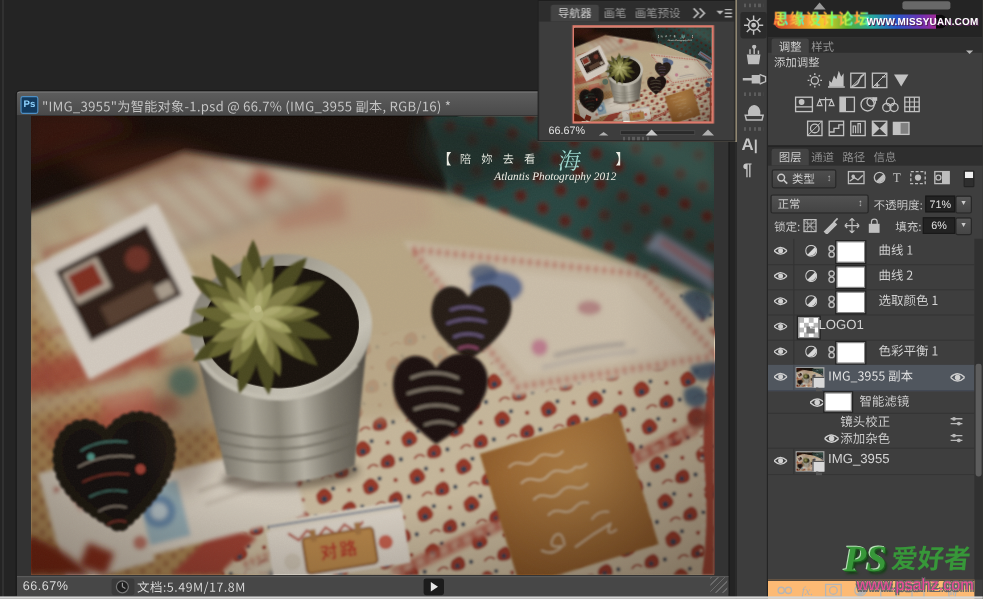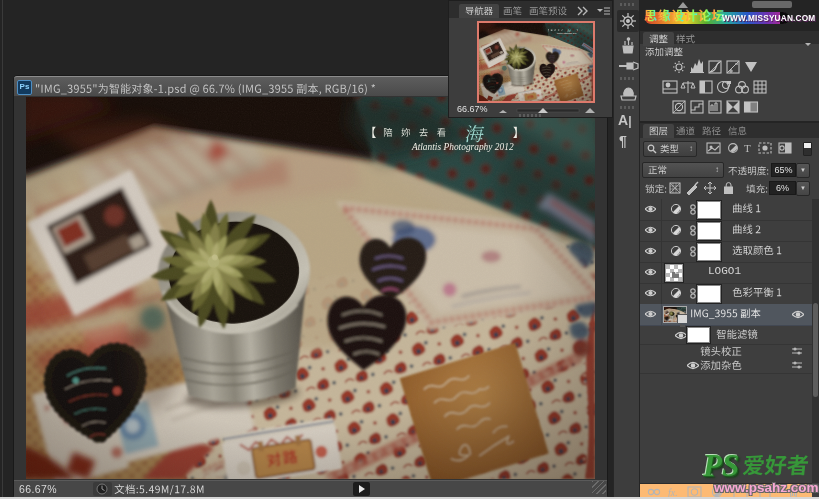--- a/index.html
+++ b/index.html
@@ -830,21 +830,21 @@
         <svg width="41" height="12" viewBox="0 -8.36 40.64 11.88" style="overflow:visible;display:block;">
           <g fill="#cccccc">
             <path transform="translate(0.0,0) scale(0.009500,-0.009500)" d="M559 478C678 398 828 280 899 203L960 261C885 338 733 450 615 526ZM69 770V693H514C415 522 243 353 44 255C60 238 83 208 95 189C234 262 358 365 459 481V-78H540V584C566 619 589 656 610 693H931V770Z"></path>
             <path transform="translate(9.5,0) scale(0.009500,-0.009500)" d="M61 765C119 716 187 646 216 597L278 644C246 692 177 760 118 806ZM854 824C736 797 518 780 338 773C345 758 353 734 355 719C430 721 512 725 593 732V655H313V596H547C480 526 377 462 283 431C298 418 318 393 329 377C421 413 523 483 593 561V427H665V564C732 487 831 417 923 381C934 398 954 423 969 436C874 465 773 528 709 596H952V655H665V738C754 747 837 759 903 773ZM392 403V344H508C490 237 446 158 309 115C324 102 343 76 350 60C506 113 558 210 579 344H699C691 312 683 280 674 255H844C835 180 826 147 813 135C805 128 797 127 780 127C763 127 716 128 668 132C678 115 685 91 686 74C736 70 784 70 808 72C835 73 854 78 870 94C892 115 904 166 916 283C917 293 918 311 918 311H756L777 403ZM251 456H56V386H179V83C136 63 90 27 45 -15L95 -80C152 -18 206 34 243 34C265 34 296 5 335 -19C401 -58 484 -68 600 -68C698 -68 867 -63 945 -58C946 -36 958 1 966 20C867 10 715 3 601 3C495 3 411 9 349 46C301 74 278 98 251 100Z"></path>
             <path transform="translate(19.0,0) scale(0.009500,-0.009500)" d="M338 451V252H151V451ZM338 519H151V710H338ZM80 779V88H151V182H408V779ZM854 727V554H574V727ZM501 797V441C501 285 484 94 314 -35C330 -46 358 -71 369 -87C484 1 535 122 558 241H854V19C854 1 847 -5 829 -5C812 -6 749 -7 684 -4C695 -25 708 -57 711 -78C798 -78 852 -76 885 -64C917 -52 928 -28 928 19V797ZM854 486V309H568C573 354 574 399 574 440V486Z"></path>
             <path transform="translate(28.5,0) scale(0.009500,-0.009500)" d="M386 644V557H225V495H386V329H775V495H937V557H775V644H701V557H458V644ZM701 495V389H458V495ZM757 203C713 151 651 110 579 78C508 111 450 153 408 203ZM239 265V203H369L335 189C376 133 431 86 497 47C403 17 298 -1 192 -10C203 -27 217 -56 222 -74C347 -60 469 -35 576 7C675 -37 792 -65 918 -80C927 -61 946 -31 962 -15C852 -5 749 15 660 46C748 93 821 157 867 243L820 268L807 265ZM473 827C487 801 502 769 513 741H126V468C126 319 119 105 37 -46C56 -52 89 -68 104 -80C188 78 201 309 201 469V670H948V741H598C586 773 566 813 548 845Z"></path>
             <path transform="translate(38.0,0) scale(0.009500,-0.009500)" d="M139 390C175 390 205 418 205 460C205 501 175 530 139 530C102 530 73 501 73 460C73 418 102 390 139 390ZM139 -13C175 -13 205 15 205 56C205 98 175 126 139 126C102 126 73 98 73 56C73 15 102 -13 139 -13Z"></path>
           </g>
         </svg>
       </div>
-    <div class="abs" style="left:131px;top:40px;width:23px;height:12px;background:#222;border:1px solid #191919;color:#e2e2e2;font-size:9px;text-align:center;line-height:12px;">65%</div>
+    <div class="abs" style="left:131px;top:40px;width:23px;height:12px;background:#222;border:1px solid #191919;color:#e2e2e2;font-size:9px;text-align:center;line-height:12px;">71%</div>
     <div class="abs" style="left:156px;top:40px;width:12px;height:13px;background:linear-gradient(#565656,#454545);border:1px solid #272727;border-radius:2px;color:#ccc;font-size:6px;text-align:center;line-height:13px;">▼</div>
 
     <div class="abs" style="left:5px;top:61px;">
         <svg width="22" height="12" viewBox="0 -8.36 21.64 11.88" style="overflow:visible;display:block;">
           <g fill="#cccccc">
             <path transform="translate(0.0,0) scale(0.009500,-0.009500)" d="M640 446V275C640 179 615 52 370 -25C386 -40 408 -66 417 -81C678 10 712 154 712 274V446ZM673 57C756 20 863 -39 915 -79L963 -26C908 14 800 69 719 105ZM441 778C480 724 520 649 537 601L596 632C579 680 538 752 496 805ZM857 802C835 748 794 670 762 623L815 601C848 647 889 718 922 779ZM179 837C148 744 94 654 32 595C45 579 65 542 71 527C106 563 140 608 170 658H415V725H206C221 755 234 787 245 818ZM69 344V275H202V85C202 32 161 -9 142 -25C154 -36 178 -59 187 -73C203 -56 230 -39 411 60C405 75 398 104 395 123L271 58V275H409V344H271V479H393V547H111V479H202V344ZM644 846V572H461V104H530V502H827V106H899V572H714V846Z"></path>
             <path transform="translate(9.5,0) scale(0.009500,-0.009500)" d="M224 378C203 197 148 54 36 -33C54 -44 85 -69 97 -83C164 -25 212 51 247 144C339 -29 489 -64 698 -64H932C935 -42 949 -6 960 12C911 11 739 11 702 11C643 11 588 14 538 23V225H836V295H538V459H795V532H211V459H460V44C378 75 315 134 276 239C286 280 294 324 300 370ZM426 826C443 796 461 758 472 727H82V509H156V656H841V509H918V727H558C548 760 522 810 500 847Z"></path>
             <path transform="translate(19.0,0) scale(0.009500,-0.009500)" d="M139 390C175 390 205 418 205 460C205 501 175 530 139 530C102 530 73 501 73 460C73 418 102 390 139 390ZM139 -13C175 -13 205 15 205 56C205 98 175 126 139 126C102 126 73 98 73 56C73 15 102 -13 139 -13Z"></path>
           </g>
         </svg>
@@ -955,21 +955,21 @@
             <use href="#eyeico"></use>
           </svg>
         </div>
       <div class="abs" style="left:25px;top:2px;width:16px;height:16px;border:1px solid #999;outline:1px solid #222;background:
         conic-gradient(#fff 0 25%, #b8b8b8 0 50%, #fff 0 75%, #b8b8b8 0) 0 0/8px 8px;">
         <svg width="16" height="16" viewBox="0 0 16 16">
             <path d="M6,13 v-6 h3 v2 h4 v4 z" fill="#777"></path>
             <path d="M9,7 l4,2 v-2z" fill="#999"></path>
           </svg>
       </div>
-      <div class="ltext" style="left:68px;font-family:Liberation Mono, monospace;">LOGO1</div>
+      <div class="ltext" style="left:42px;">LOGO1</div>
     </div>
     <div class="lrow" style="top:160px;">
       <div class="eyecol">
           <svg class="eye" width="12" height="9" viewBox="0 0 11 8">
             <use href="#eyeico"></use>
           </svg>
         </div>
       <svg class="abs" style="left:31px;top:5px;" width="10" height="10">
           <use href="#halfico"></use>
         </svg>
@@ -1064,20 +1064,36 @@
               <path transform="translate(0.0,0) scale(0.010500,-0.010500)" d="M407 289C384 213 342 126 280 75L335 34C400 92 441 186 466 266ZM643 254C672 187 701 99 709 40L770 63C760 120 732 207 699 273ZM766 281C823 205 883 100 907 31L970 63C944 132 884 233 825 309ZM533 397V3C533 -9 529 -13 515 -13C502 -13 459 -14 409 -12C418 -33 427 -60 430 -80C497 -80 541 -79 568 -68C595 -57 603 -37 603 2V397ZM85 777C143 748 213 701 246 667L291 728C256 761 186 804 129 831ZM38 506C98 480 170 437 205 405L248 466C212 498 140 537 79 561ZM60 -25 127 -67C171 22 221 139 259 239L199 281C157 173 100 49 60 -25ZM327 783V713H548C537 667 522 622 503 579H281V508H466C416 427 347 357 254 311C268 297 290 270 300 254C414 313 494 403 550 508H676C732 408 826 316 922 270C933 288 956 314 971 328C888 363 807 431 754 508H954V579H584C601 622 615 667 627 713H920V783Z"></path>
               <path transform="translate(10.5,0) scale(0.010500,-0.010500)" d="M572 716V-65H644V9H838V-57H913V716ZM644 81V643H838V81ZM195 827 194 650H53V577H192C185 325 154 103 28 -29C47 -41 74 -64 86 -81C221 66 256 306 265 577H417C409 192 400 55 379 26C370 13 360 9 345 10C327 10 284 10 237 14C250 -7 257 -39 259 -61C304 -64 350 -65 378 -61C407 -57 426 -48 444 -22C475 21 482 167 490 612C490 623 490 650 490 650H267L269 827Z"></path>
               <path transform="translate(21.0,0) scale(0.010500,-0.010500)" d="M263 211C218 139 141 71 64 28C82 15 111 -12 125 -26C201 25 286 105 338 188ZM637 179C708 121 791 37 830 -17L896 21C855 76 769 157 700 213ZM386 840C381 798 375 759 366 722H102V650H342C299 555 218 483 47 441C62 426 82 398 89 379C287 433 377 526 422 650H647V508C647 432 669 411 746 411C762 411 842 411 858 411C924 411 945 441 952 567C932 572 900 584 885 596C882 494 877 481 850 481C833 481 769 481 755 481C727 481 722 485 722 509V722H443C452 759 457 799 462 840ZM70 337V266H456V11C456 -2 451 -6 435 -7C419 -8 364 -8 307 -6C317 -27 329 -57 333 -78C411 -78 462 -77 493 -66C525 -54 535 -33 535 10V266H926V337H535V430H456V337Z"></path>
               <path transform="translate(31.5,0) scale(0.010500,-0.010500)" d="M474 492V319H243V492ZM547 492H786V319H547ZM598 685C569 643 531 597 494 563H229C268 601 304 642 337 685ZM354 843C284 708 162 587 39 511C53 495 74 457 81 441C111 461 141 484 170 509V81C170 -36 219 -63 378 -63C414 -63 725 -63 765 -63C914 -63 945 -18 963 138C941 142 910 154 890 166C879 34 863 6 764 6C696 6 426 6 373 6C263 6 243 20 243 80V247H786V202H861V563H585C632 611 678 669 712 722L663 757L648 752H383C397 774 410 796 422 818Z"></path>
             </g>
           </svg>
         </div>
       <svg class="abs" style="left:152px;top:2px;" width="11" height="9">
           <use href="#sfopt"></use>
         </svg>
+    </div>
+    <div class="lrow" style="top:251px;height:21px;">
+      <div class="eyecol">
+          <svg class="eye" width="12" height="9" viewBox="0 0 11 8">
+            <use href="#eyeico"></use>
+          </svg>
+        </div>
+      <div class="abs" style="left:23px;top:2px;width:22px;height:15px;border:1px solid #aaa;">
+        <svg width="22" height="15" viewBox="0 0 575 383" preserveAspectRatio="none">
+            <use href="#scene"></use>
+          </svg>
+        <div class="abs" style="left:13px;top:7px;width:9px;height:8px;background:#d8d8d8;border-left:1px solid #555;border-top:1px solid #555;"><svg width="9" height="8" viewBox="0 0 9 8">
+              <path d="M2,6 v-3 h2 v1 h3 v2z" fill="#555"></path>
+            </svg></div>
+      </div>
+      <div class="ltext" style="left:50px;">IMG_3955</div>
     </div>
 
     <div class="abs" style="left:172px;top:76px;width:7px;height:284px;background:#313131;"></div>
     <div class="abs" style="left:173px;top:57px;width:5px;height:94px;background:#5d5d5d;border-radius:3px;top:180px;"></div>
 
     <div class="abs" style="left:0;top:360px;width:172px;height:16px;background:#fdba74;border-top:1px solid #2c2c2c;">
       <svg width="172" height="16" viewBox="0 0 172 16">
         <g stroke="#b5b5b5" fill="none" stroke-width="1.1">
           <g transform="translate(8,3)">
               <circle cx="3" cy="5" r="2.6"></circle>
@@ -1137,16 +1153,16 @@
 
 <div class="abs" style="left:703px;top:449px;width:117px;height:48px;">
   <div class="abs" style="left:0;top:0;color:#379739;font-size:31px;font-weight:bold;font-style:italic;line-height:34px;text-shadow:1px 1px 0 #1e5c20, -1px -1px 0 #b8e0b8, 2px 2px 2px #143f15;font-family:'Liberation Serif';">PS</div>
     <svg class="abs" style="left:39px;top:5px;overflow:visible;" width="66" height="26" viewBox="0 -19.36 66.00 26">
       <g transform="skewX(-6)" fill="#379739" stroke="#1e5c20" stroke-width="1">
         <path transform="translate(0.0,0) scale(0.022000,-0.022000)" d="M844 836C650 808 352 790 97 785C107 761 119 721 120 693L270 696L209 669C218 648 228 623 236 600H67V413H153V330H290C244 183 163 74 32 7C55 -14 95 -61 108 -84C209 -24 285 57 339 160C373 122 411 89 454 60C391 39 323 25 253 15C271 -7 298 -56 307 -84C399 -67 489 -41 569 -3C660 -43 764 -69 880 -83C893 -53 919 -5 941 20C848 28 761 43 684 66C746 112 797 169 833 239L768 284L750 280H391L406 330H851V413H935V600H759L819 695L727 722C781 727 831 733 876 740ZM438 681 464 600H339C330 628 315 666 301 697C369 699 439 702 507 706ZM569 600C560 631 544 674 530 707C593 711 655 715 713 721C698 684 675 636 654 600ZM326 492 315 429H166V500H833V429H430L439 478ZM452 179H666C638 152 605 129 567 108C524 129 485 152 452 179Z"></path>
         <path transform="translate(22.0,0) scale(0.022000,-0.022000)" d="M43 303C93 265 147 221 199 175C151 100 90 43 16 6C41 -16 74 -60 90 -89C169 -43 234 17 287 93C325 55 358 19 380 -13L459 90C433 124 394 164 348 205C399 318 431 461 446 638L372 655L352 651H242C254 715 264 779 272 839L152 848C146 786 137 719 126 651H33V541H104C86 452 64 368 43 303ZM322 541C309 444 286 358 255 283L174 346C190 406 205 473 220 541ZM644 532V437H432V323H644V42C644 27 639 23 622 23C606 23 547 23 497 24C514 -7 532 -57 538 -90C617 -90 673 -88 714 -70C756 -52 769 -21 769 40V323H970V437H769V512C840 578 906 663 954 736L873 795L845 788H472V680H766C732 627 687 570 644 532Z"></path>
         <path transform="translate(44.0,0) scale(0.022000,-0.022000)" d="M812 821C781 776 746 733 708 693V742H491V850H372V742H136V638H372V546H50V441H391C276 372 149 316 18 274C41 250 76 201 91 175C143 194 194 215 245 239V-90H365V-61H710V-86H835V361H471C512 386 551 413 589 441H950V546H716C790 613 857 687 915 767ZM491 546V638H654C620 606 584 575 546 546ZM365 107H710V40H365ZM365 198V262H710V198Z"></path>
       </g>
     </svg>
-  <div class="abs" style="left:11px;top:31px;color:#f9a8d4;font-size:13.5px;font-weight:bold;text-shadow:-1px -1px 0 #666,1px -1px 0 #666,-1px 1px 0 #666,1px 1px 0 #666;">www.psahz.com</div>
+  <div class="abs" style="left:11px;top:31px;color:#ec4899;font-size:13.5px;font-weight:normal;text-shadow:-1px -1px 0 #666,1px -1px 0 #666,-1px 1px 0 #666,1px 1px 0 #666;">www.psahz.com</div>
 </div>
 
 <div class="abs" style="left:0;top:497px;width:819px;height:2px;background:#d6d6d6;"></div>
 
 </body></html>

